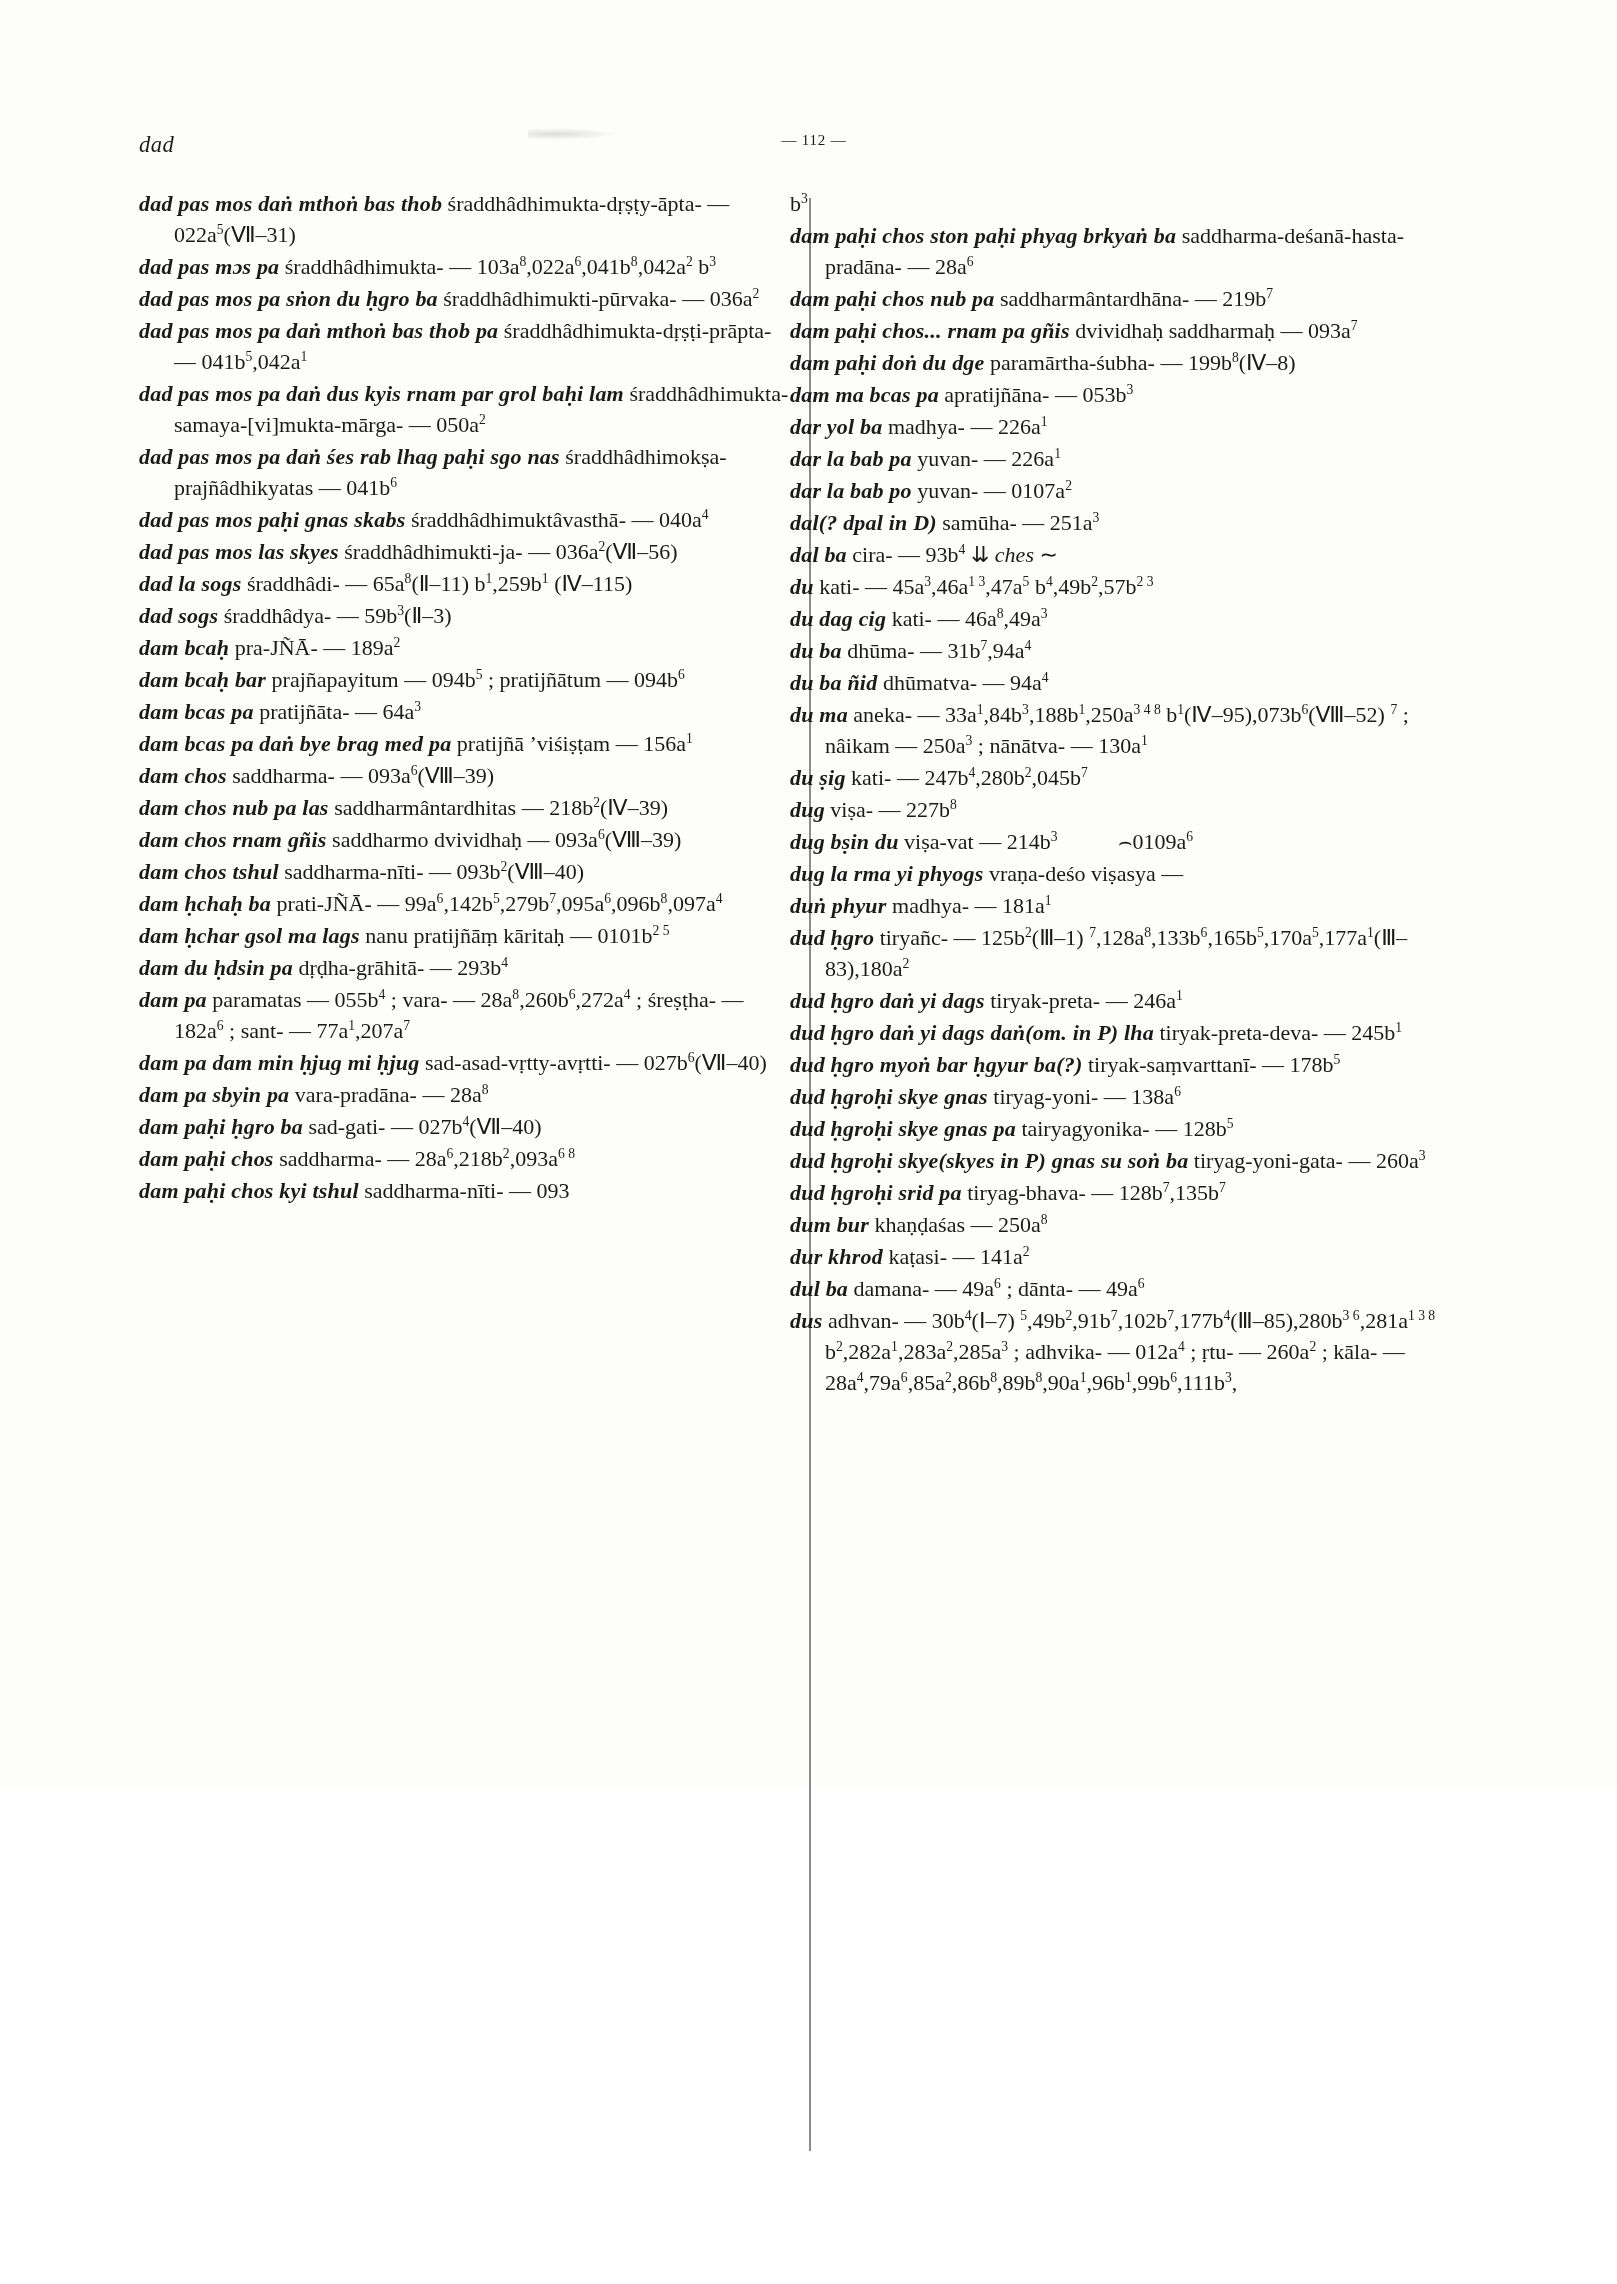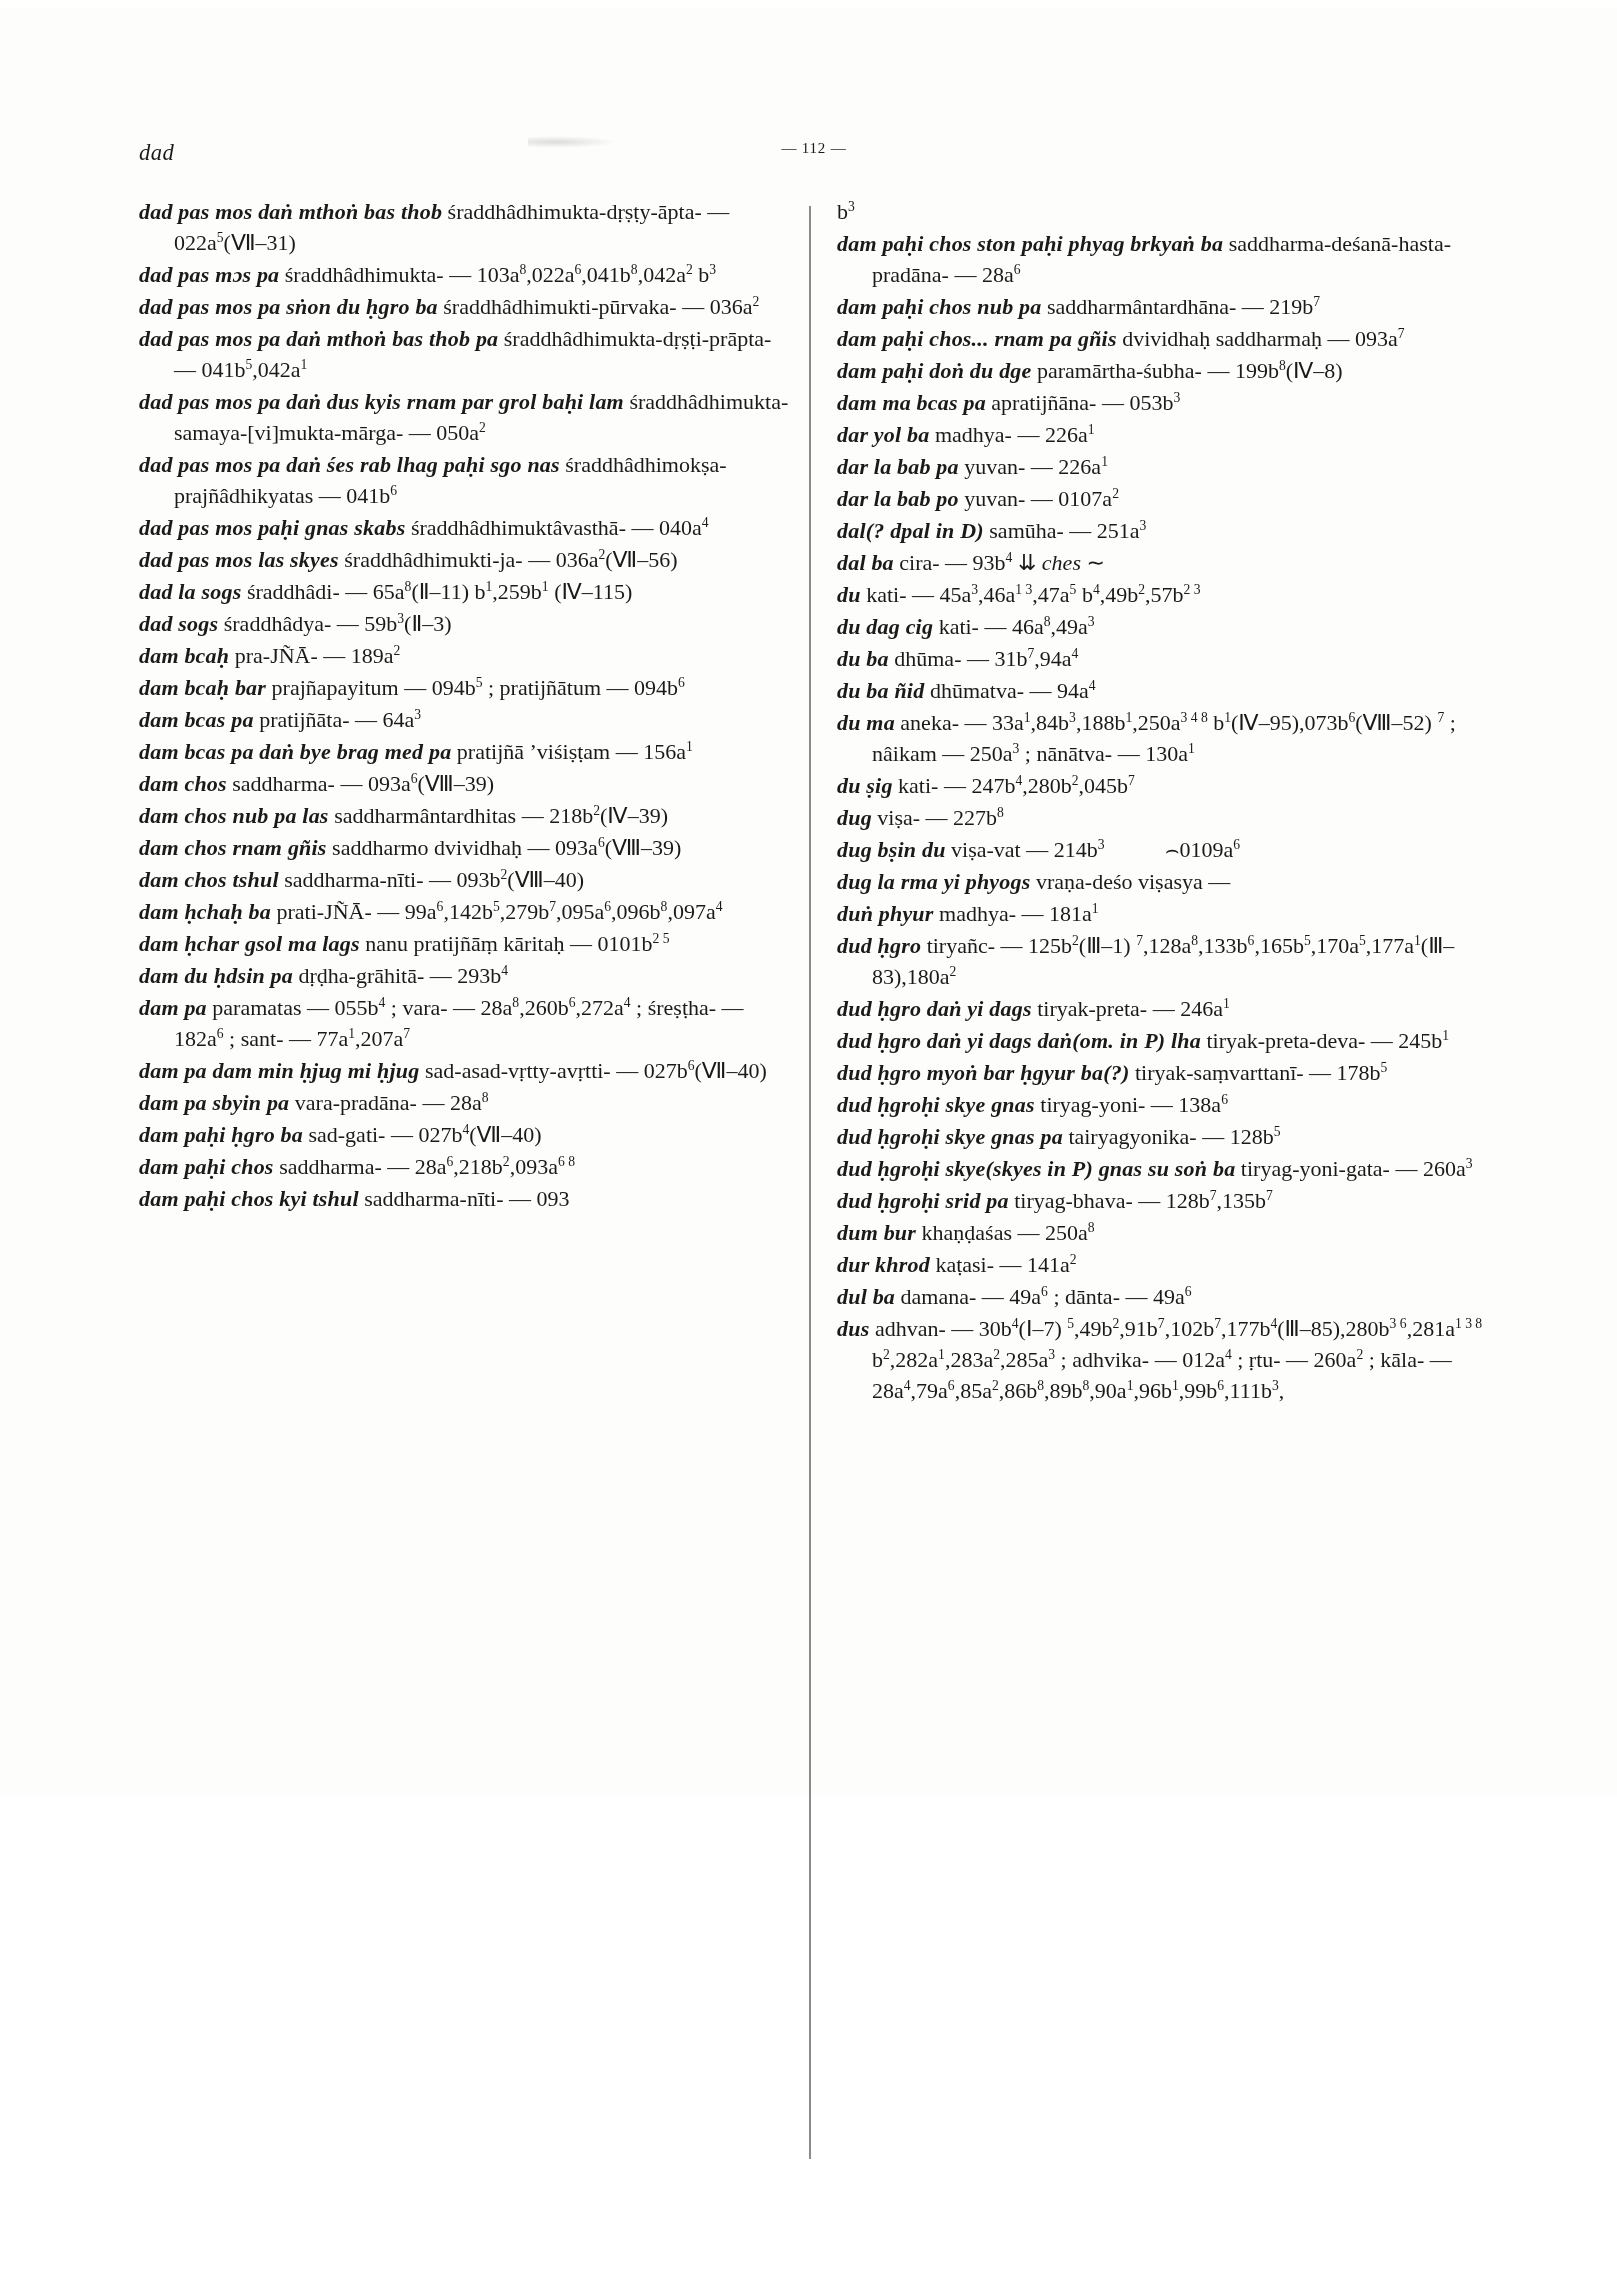--- a/index.html
+++ b/index.html
@@ -13,21 +13,20 @@
     font-family: "Liberation Serif", serif;
     color: #1a1a1a;
     position: relative;
   }
   .page {
     position: absolute;
     left: 0; top: 0;
     width: 1617px;
     height: 1788px;
     background: #fdfdfb;
-    margin-top: 8px;
   }
   .header {
     position: absolute;
     left: 139px;
     top: 132px;
     width: 1350px;
     height: 30px;
   }
   .header .running-head {
     position: absolute;
@@ -53,21 +52,20 @@
     width: 90px;
     height: 12px;
     background: radial-gradient(ellipse at 30% 50%, rgba(120,120,120,0.25), rgba(255,255,255,0) 70%);
   }
   .columns {
     position: absolute;
     left: 139px;
     top: 189px;
     width: 1350px;
     display: flex;
-    gap: 47px;
   }
   .col {
     width: 651px;
   }
   .divider {
     position: absolute;
     left: 809px;
     top: 198px;
     width: 1.5px;
     height: 1953px;

